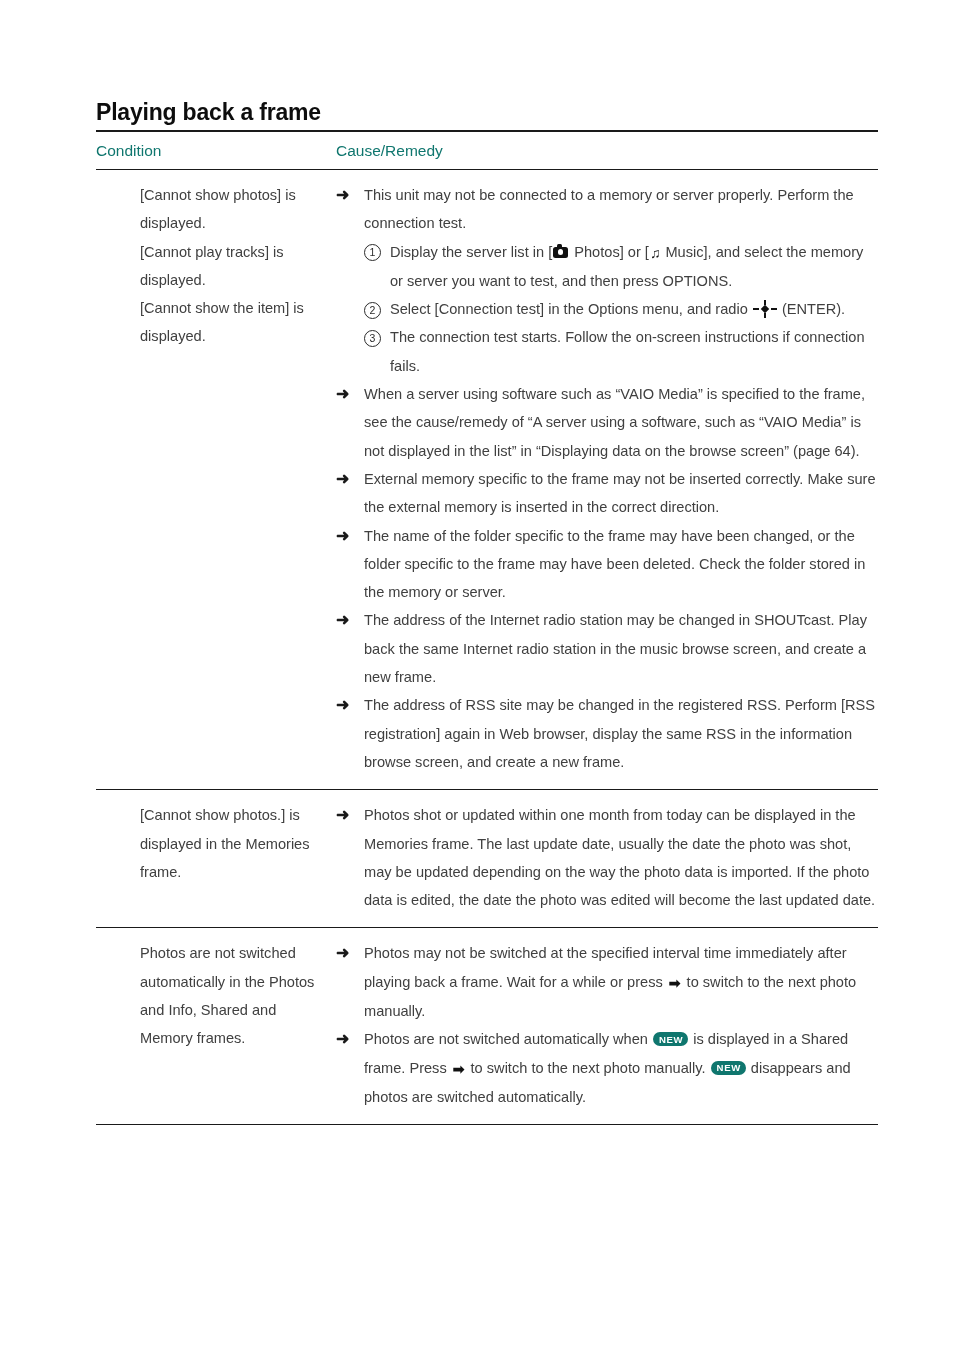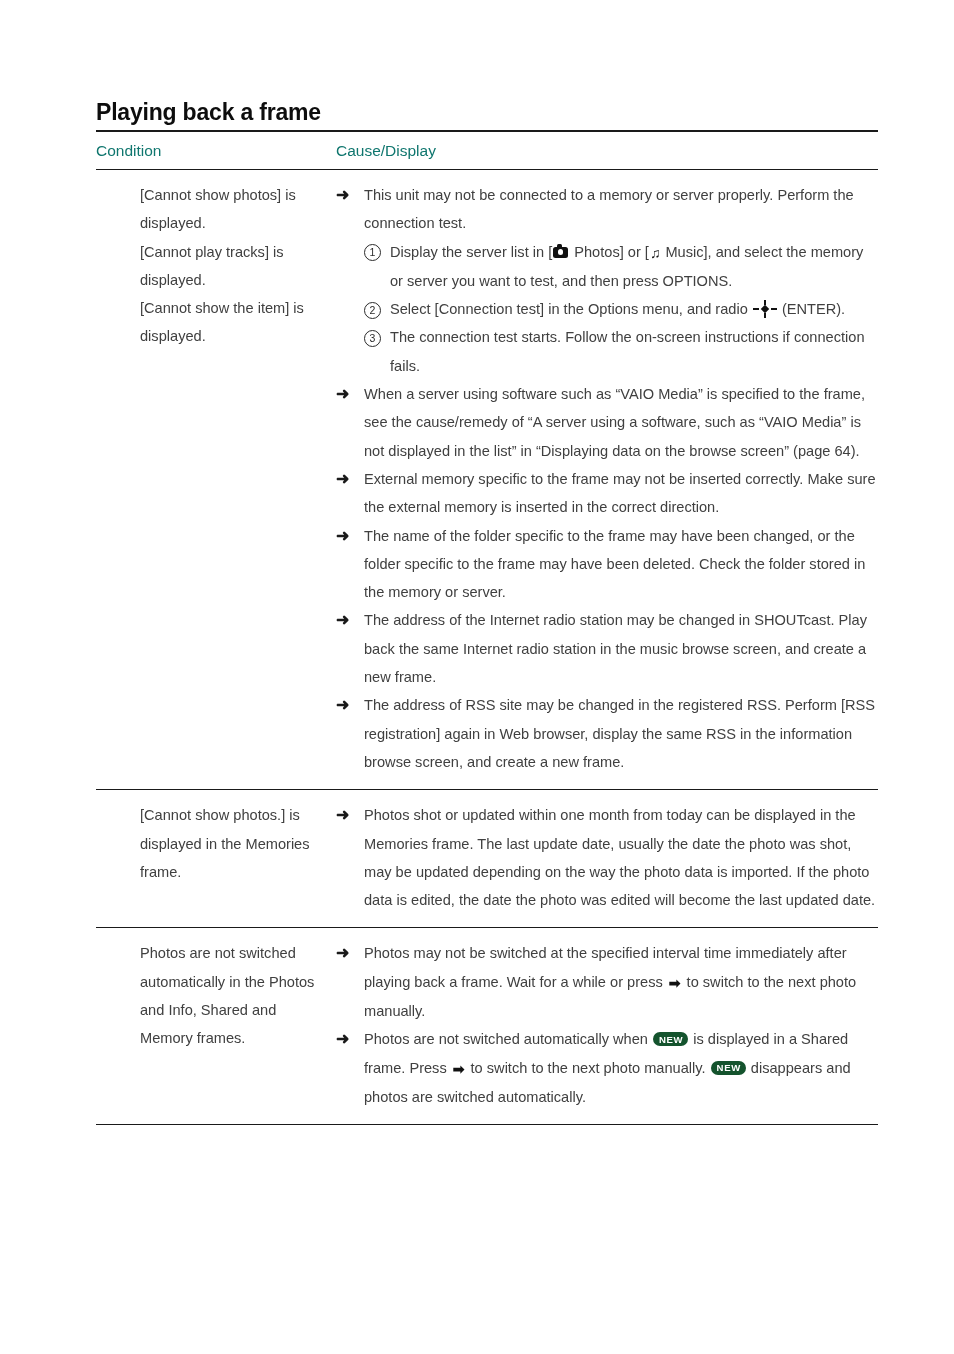--- a/index.html
+++ b/index.html
@@ -165,21 +165,21 @@
   .icon-rightarrow {
     display: inline-block;
     font-size: 14px;
     color: #111;
     vertical-align: -1px;
     margin: 0 2px;
     font-weight: bold;
   }
   .badge-new {
     display: inline-block;
-    background: #14532d;
+    background: #0f766e;
     color: #ffffff;
     font-size: 9.6px;
     font-weight: bold;
     letter-spacing: 0.6px;
     padding: 1.5px 5px 1.5px 6px;
     border-radius: 7px;
     vertical-align: 1.5px;
     line-height: 11px;
     margin: 0 1px;
     font-family: "Liberation Sans", sans-serif;
@@ -201,21 +201,21 @@
   <h1 class="page-title">Playing back a frame</h1>
 
   <table class="tbl">
     <colgroup>
       <col class="col-cond">
       <col class="col-cause">
     </colgroup>
     <thead>
       <tr class="hdr-row">
         <th class="col-cond">Condition</th>
-        <th class="col-cause">Cause/Display</th>
+        <th class="col-cause">Cause/Remedy</th>
       </tr>
     </thead>
     <tbody>
 
       <tr class="body-row">
         <td class="col-cond">
           <span class="cond-line">[Cannot show photos] is displayed.</span>
           <span class="cond-line">[Cannot play tracks] is displayed.</span>
           <span class="cond-line">[Cannot show the item] is displayed.</span>
         </td>

